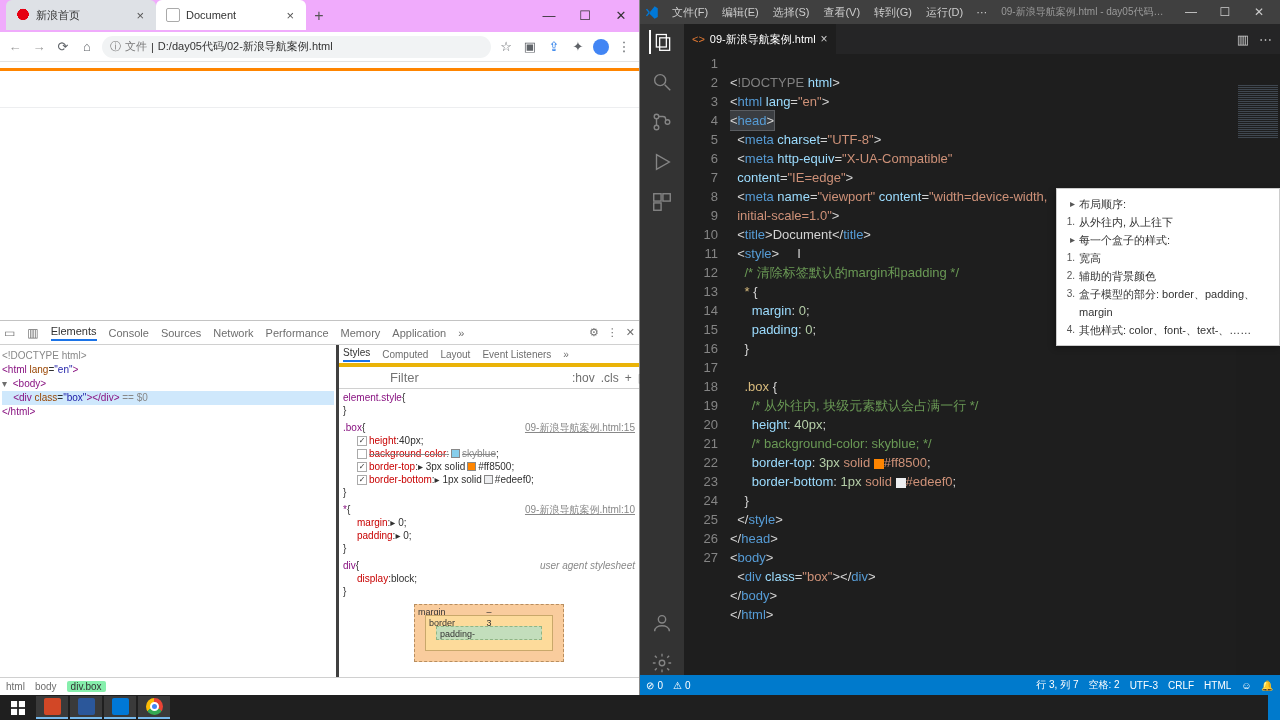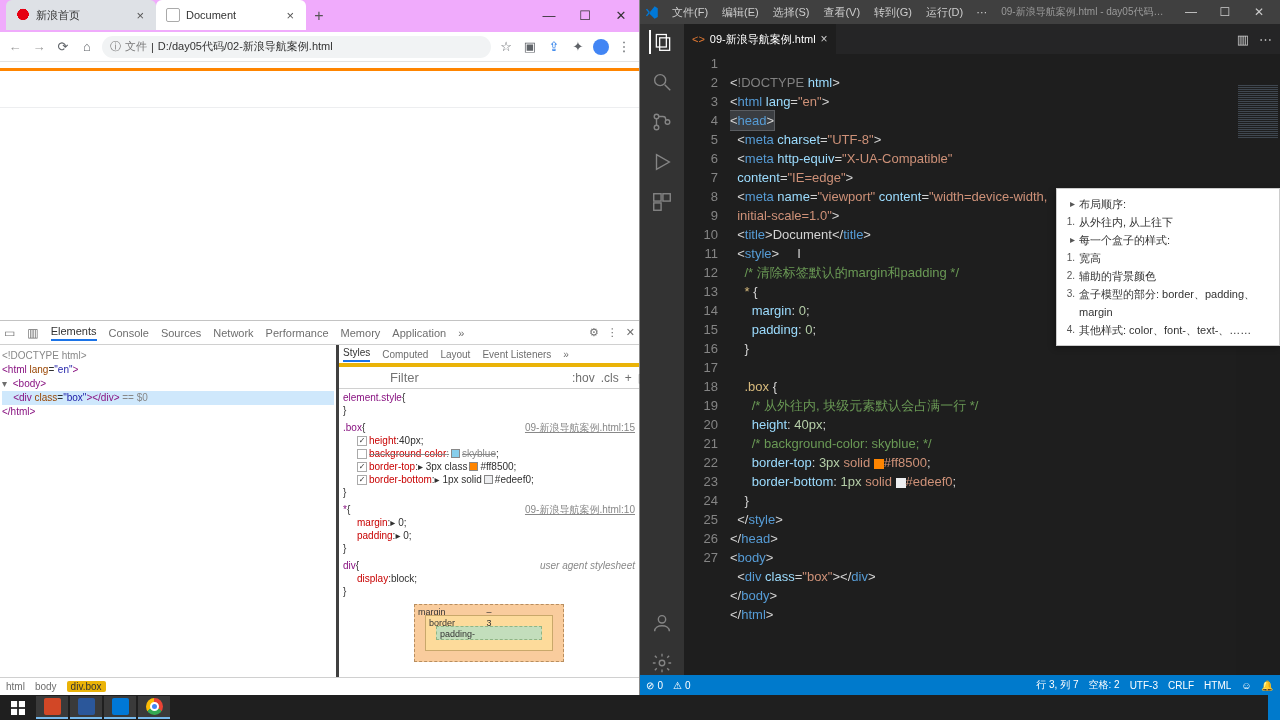--- a/index.html
+++ b/index.html
@@ -68,21 +68,21 @@
 .rule .cb { width: 10px; height: 10px; margin-right: 2px; border: 1px solid #aaa; font-size: 8px; line-height: 8px; text-align: center; }
 .rule .sw { display: inline-block; width: 9px; height: 9px; border: 1px solid #888; vertical-align: middle; margin: 0 2px; }
 .boxmodel { margin: 6px auto 0; width: 150px; font-size: 9px; }
 .bm-m { background: #f9cc9d; border: 1px dashed #b88e5f; padding: 10px; position: relative; }
 .bm-b { background: #fddb9b; border: 1px solid #c9a86a; padding: 10px; position: relative; }
 .bm-p { background: #c3debc; border: 1px dashed #8fb585; padding: 6px; position: relative; }
 .bm-lbl { position: absolute; top: 1px; left: 3px; color: #333; }
 .bm-v { position: absolute; top: 1px; left: 50%; transform: translateX(-50%); }
 
 .crumbs { height: 18px; border-top: 1px solid #d0d0d0; display: flex; align-items: center; padding: 0 6px; gap: 10px; font-size: 10px; color: #6e6e6e; }
-.crumbs .c.active { color: #333; background: #eab308; padding: 0 4px; border-radius: 2px; }
+.crumbs .c.active { color: #333; background: #86efac; padding: 0 4px; border-radius: 2px; }
 
 
 .vscode { position: absolute; left: 640px; top: 0; width: 640px; height: 695px; background: #1e1e1e; display: flex; flex-direction: column; }
 .vs-title { height: 24px; background: #404040; display: flex; align-items: center; font-size: 11px; color: #ccc; padding: 0 4px; gap: 4px; }
 .vs-title .logo { width: 15px; height: 15px; margin-right: 4px; }
 .vs-title .logo svg { width: 15px; height: 15px; }
 .vs-title .m { padding: 0 5px; color: #ccc; }
 .vs-title .more { padding: 0 4px; }
 .vs-title .tt { flex: 1; text-align: center; color: #999; font-size: 10px; white-space: nowrap; overflow: hidden; text-overflow: ellipsis; padding: 0 6px; }
 .vs-title .wb { display: flex; }
@@ -235,21 +235,21 @@
         </div>
         <div class="st-rules">
 <div class="rule">
               <div class="hd"><span class="selc">element.style</span> {</div>
               <div>}</div>
             </div>
 <div class="rule">
               <div class="hd"><span class="selc">.box</span> {<span class="src">09-新浪导航案例.html:15</span></div>
   <div class="prop"><span class="cb">✓</span><span class="pn">height</span>: <span class="pv">40px</span>;</div>
   <div class="prop"><span class="cb"></span><span class="struck"><span class="pn">background-color</span>:</span> <span class="sw" style="background:#87ceeb"></span><span class="struck pv">skyblue</span>;</div>
-  <div class="prop"><span class="cb">✓</span><span class="pn">border-top</span>: <span class="pv">▸ 3px class</span> <span class="sw" style="background:#ff8500"></span><span class="pv">#ff8500</span>;</div>
+  <div class="prop"><span class="cb">✓</span><span class="pn">border-top</span>: <span class="pv">▸ 3px solid</span> <span class="sw" style="background:#ff8500"></span><span class="pv">#ff8500</span>;</div>
   <div class="prop"><span class="cb">✓</span><span class="pn">border-bottom</span>: <span class="pv">▸ 1px solid</span> <span class="sw" style="background:#edeef0"></span><span class="pv">#edeef0</span>;</div>
 <div>}</div>
             </div>
 <div class="rule">
               <div class="hd"><span class="selc">*</span> {<span class="src">09-新浪导航案例.html:10</span></div>
   <div class="prop"><span class="pn">margin</span>: <span class="pv">▸ 0</span>;</div>
   <div class="prop"><span class="pn">padding</span>: <span class="pv">▸ 0</span>;</div>
 <div>}</div>
             </div>
 <div class="rule">

